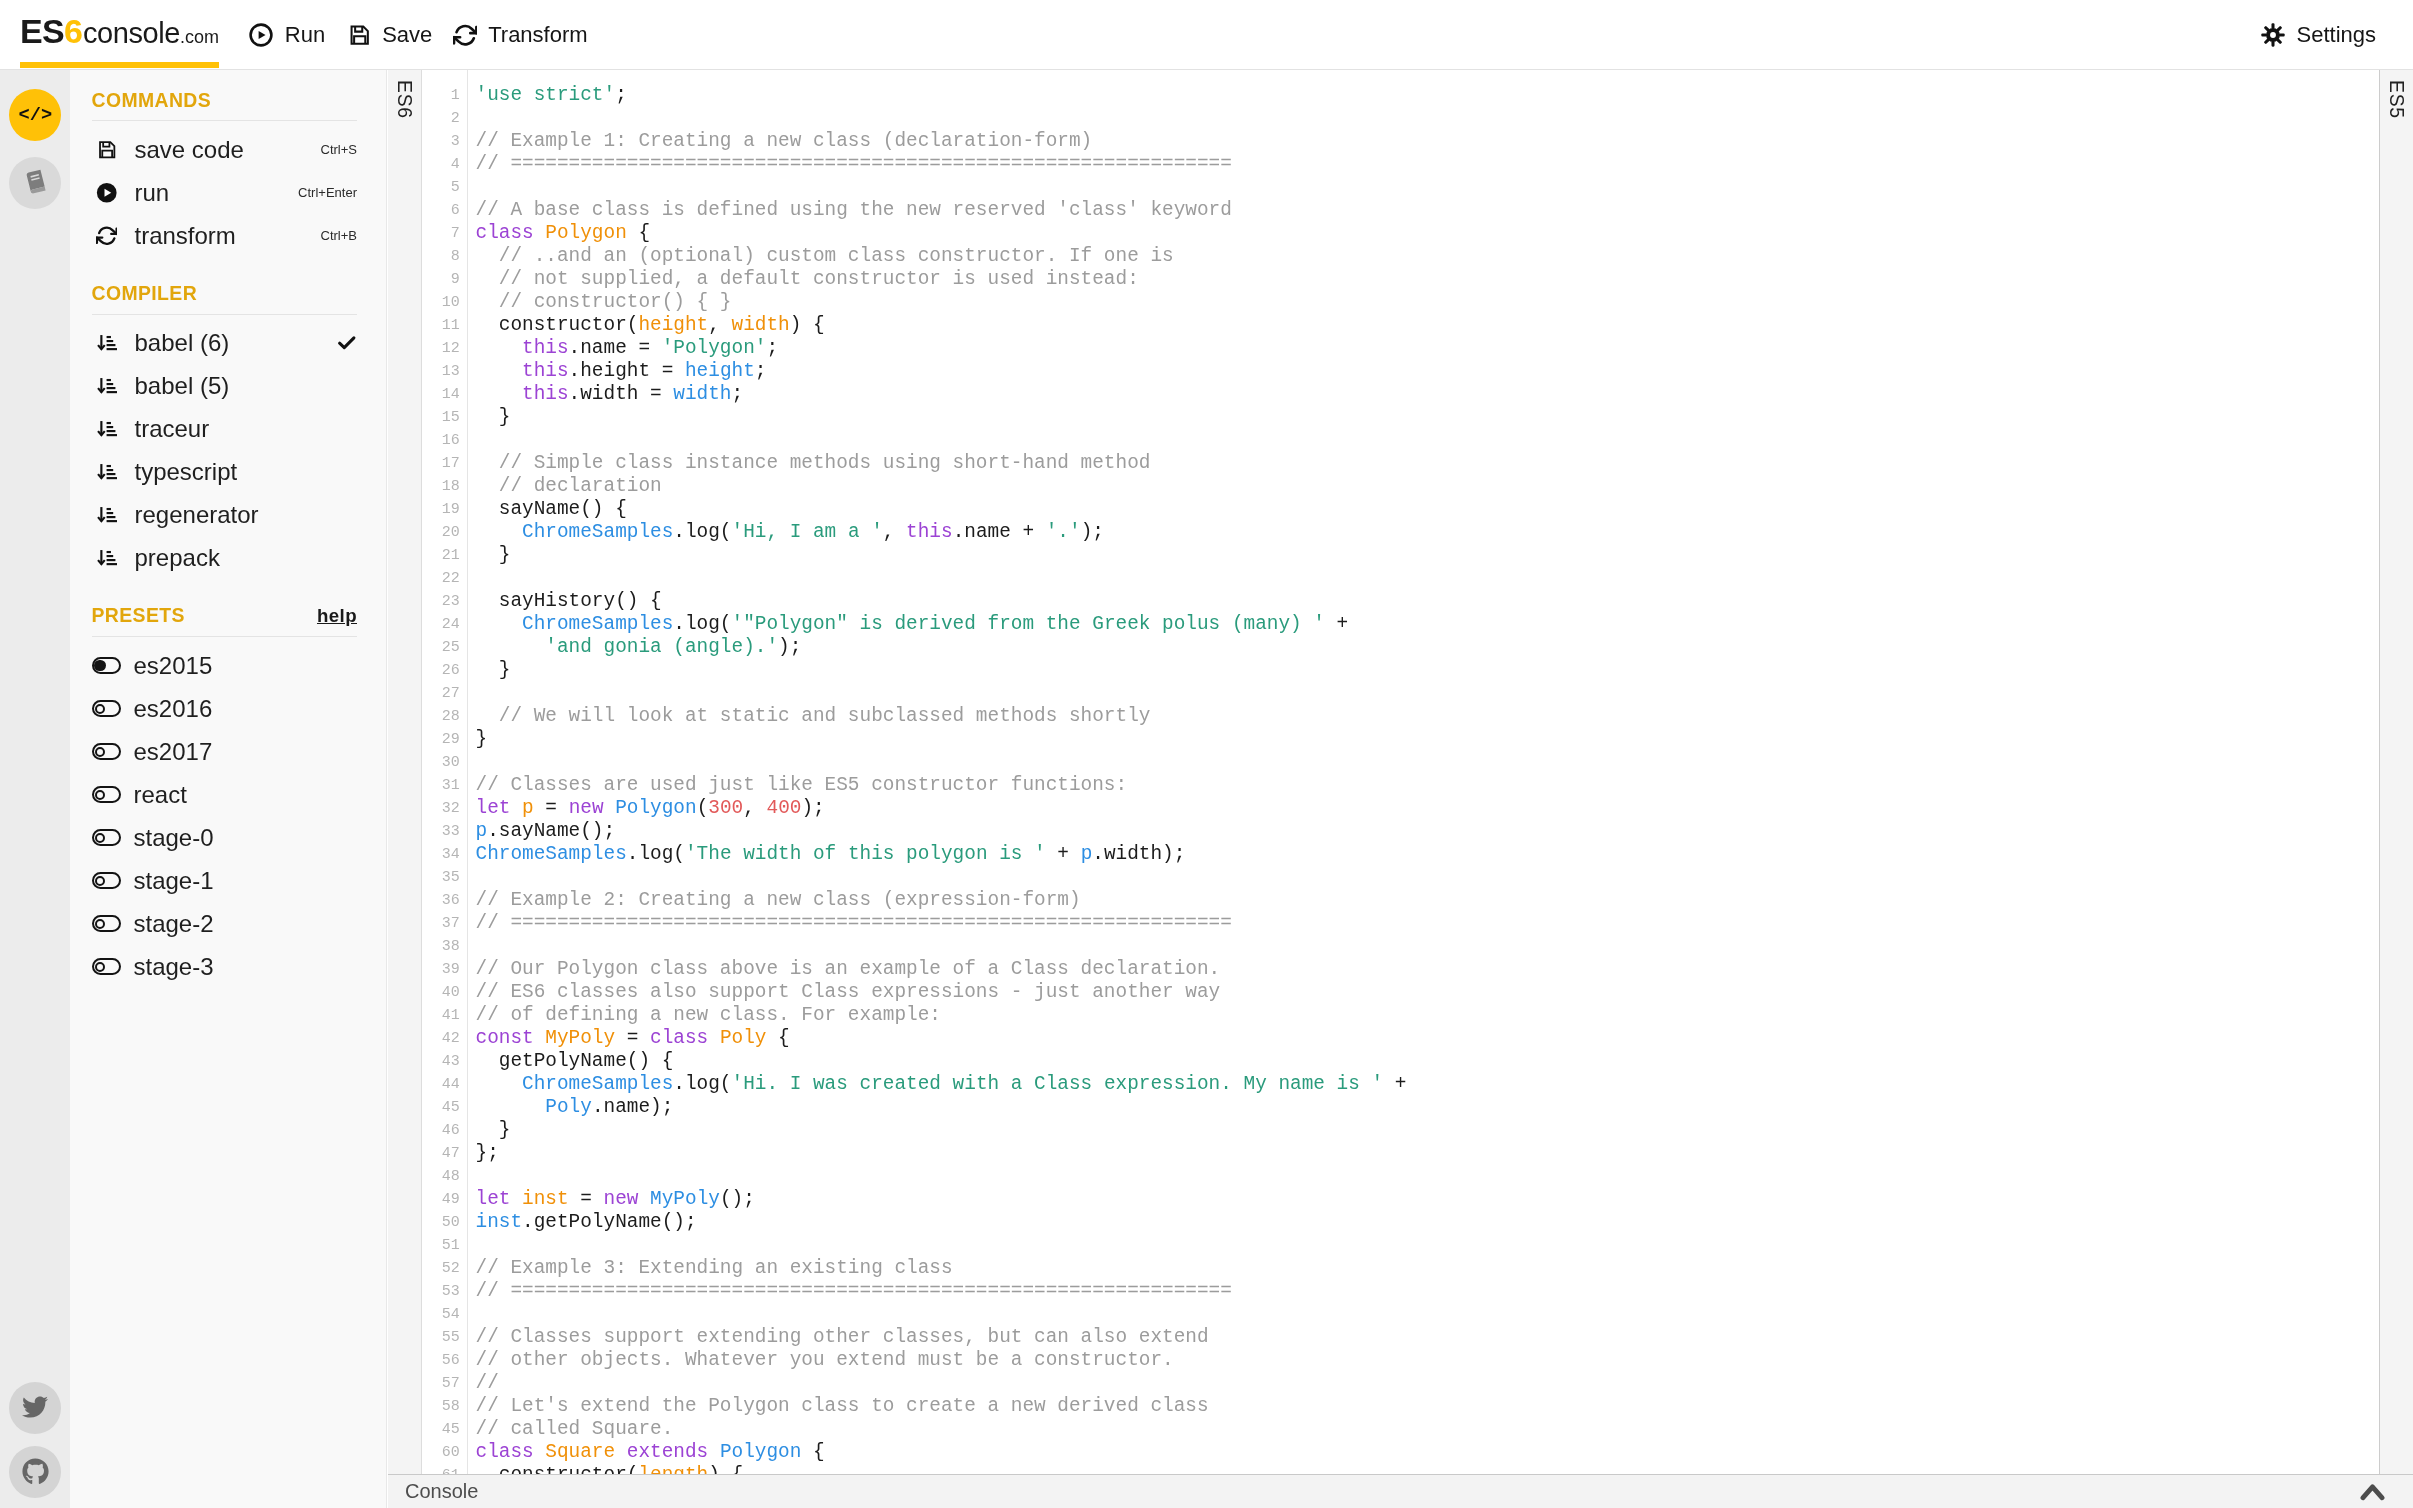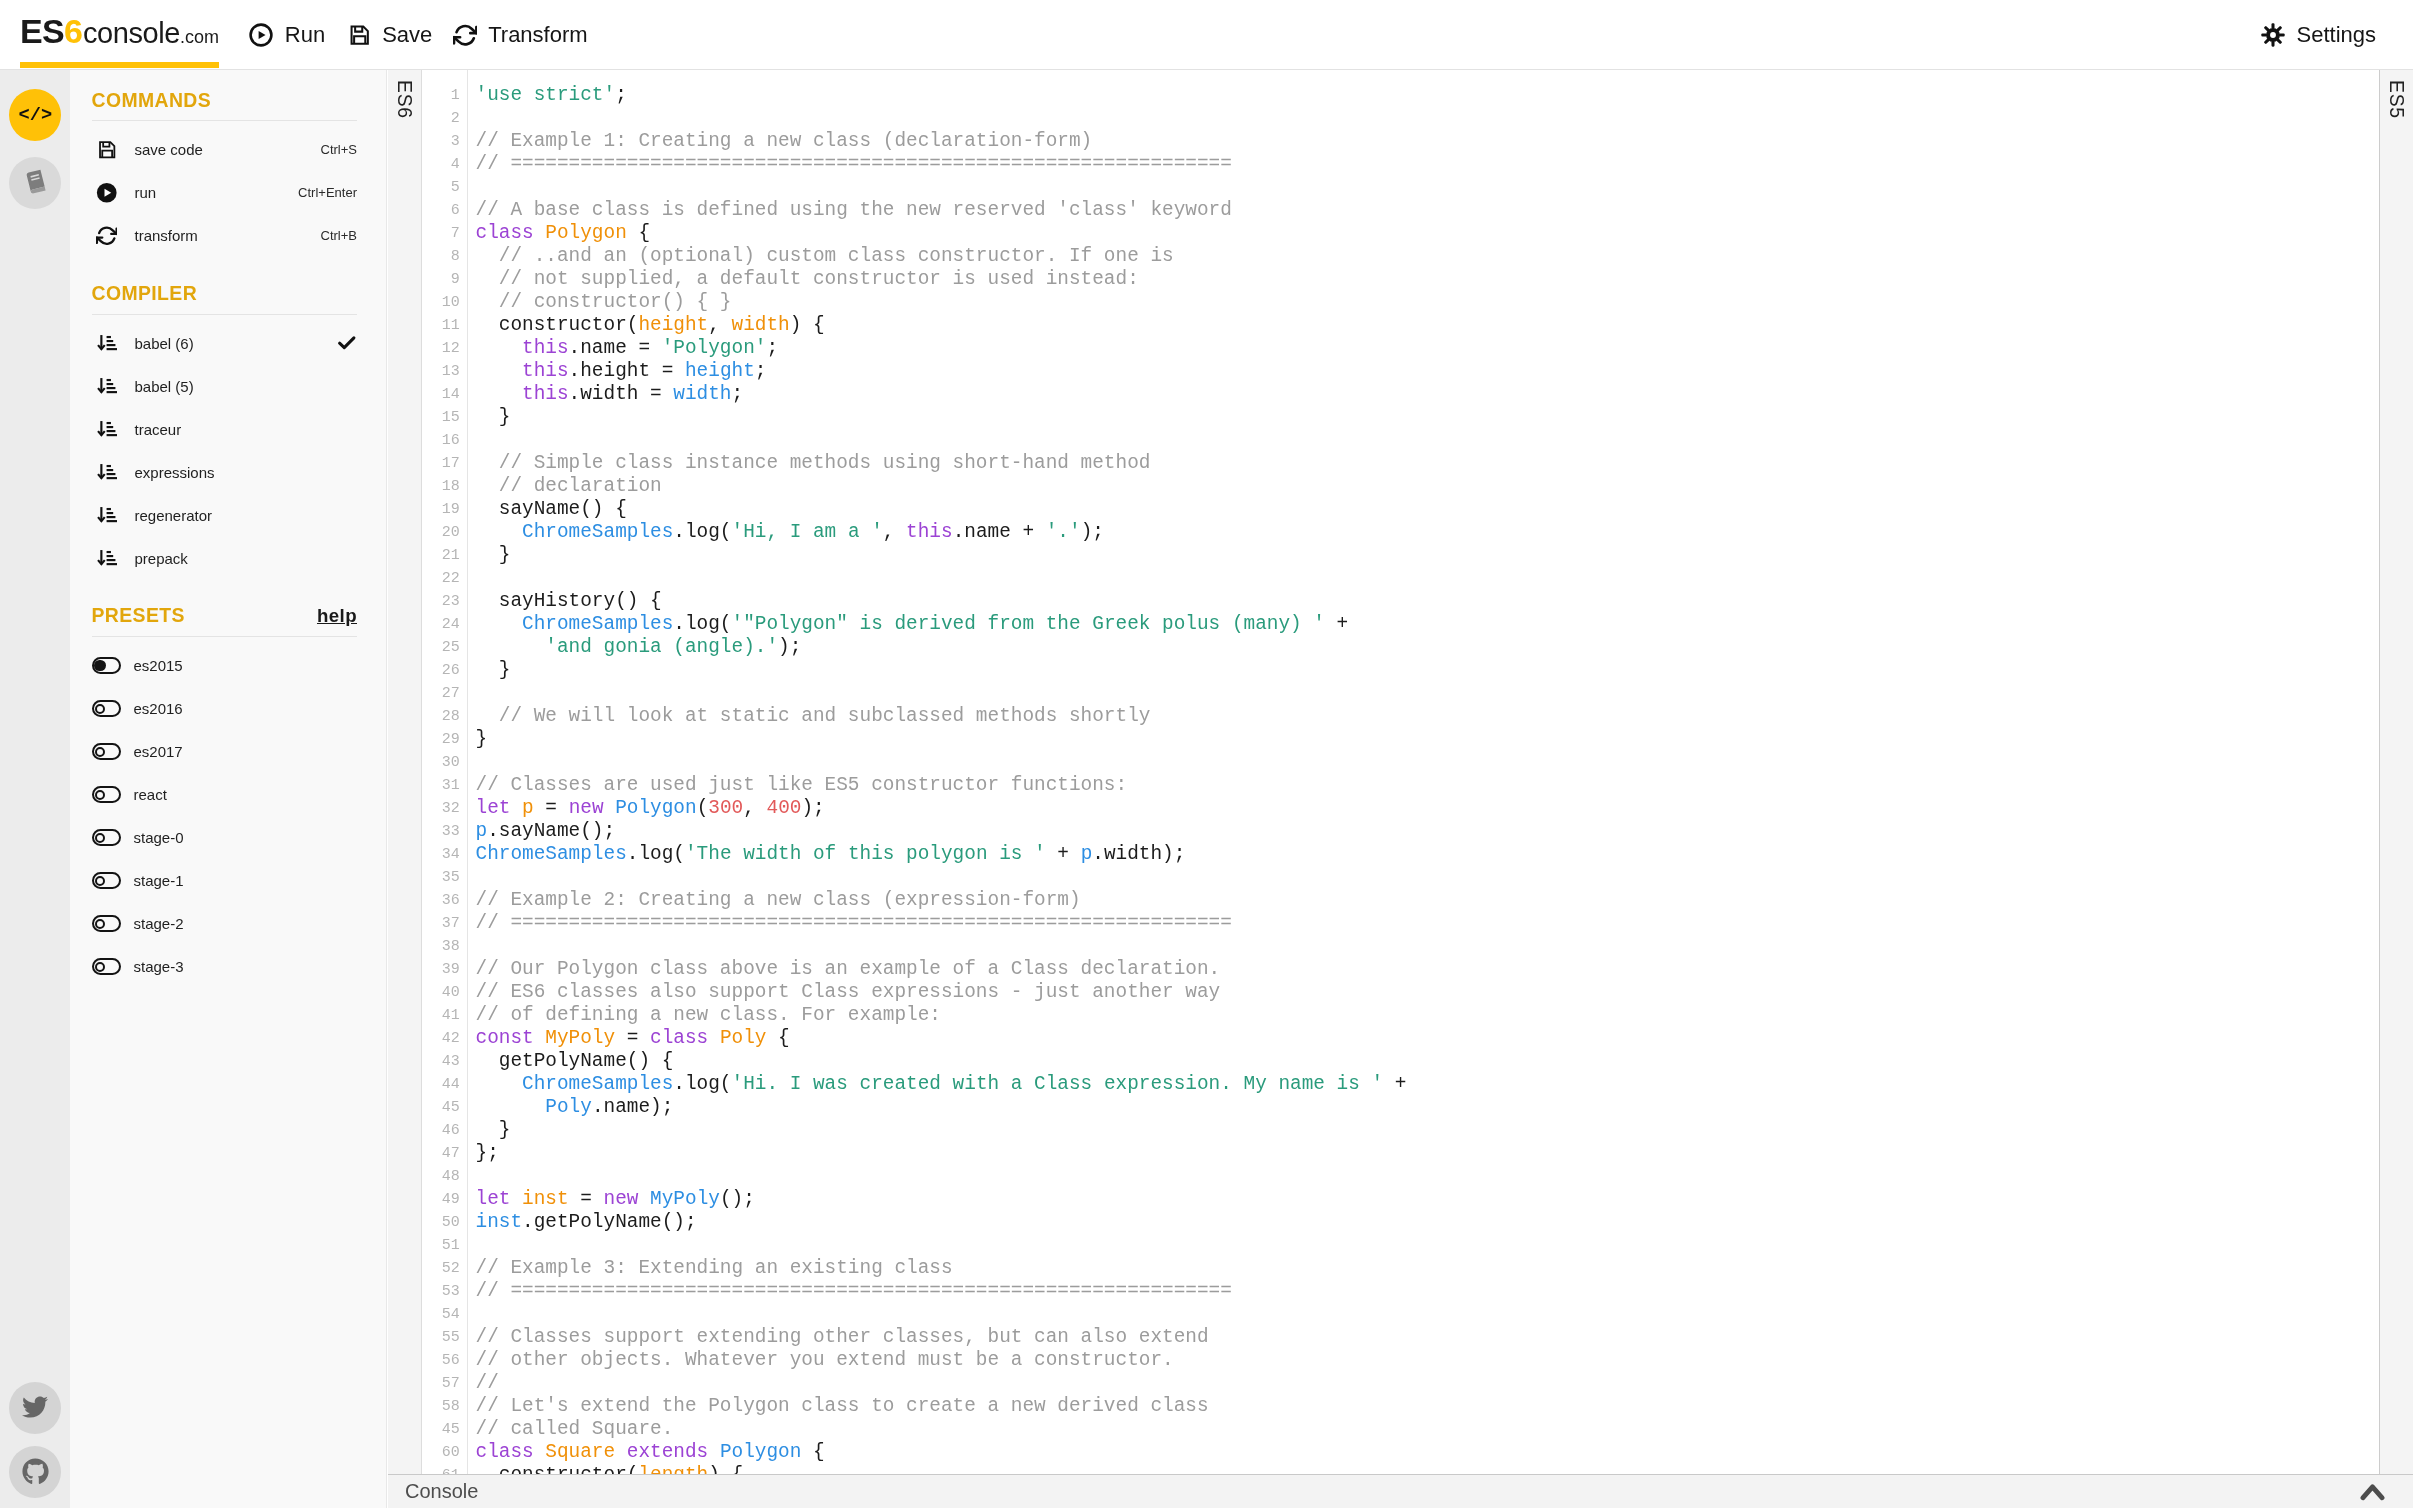--- a/index.html
+++ b/index.html
@@ -32,21 +32,21 @@
   .rc-book{top:87px;background:#d9d9d9}
   .rc-tw{top:1312px;background:#d4d4d4}
   .rc-gh{top:1376px;background:#d4d4d4}
 
   
   .sidebar{position:absolute;left:70px;top:70px;width:317px;height:1438px;background:#f9f9f9;border-right:0.7px solid #e8e8e8;padding:10px 29px 0 21.5px}
   .sec-title{font-size:19.4px;font-weight:700;color:var(--gold);letter-spacing:0.4px;margin-top:8.6px;display:flex;align-items:center;justify-content:space-between}
   .sec-title .help{font-size:18.7px;font-weight:700;color:#1a1a1a;text-decoration:underline;cursor:pointer}
   .sec-rule{border:none;border-top:0.7px solid #e4e4e4;margin:8.6px 0 7.2px}
   .cmd-row,.cmp-row,.pre-row{height:43px;display:flex;align-items:center;cursor:pointer}
-  .cmd-row .lbl,.cmp-row .lbl,.pre-row .lbl{font-size:15px;color:#1f1f1f;margin-left:13px}
+  .cmd-row .lbl,.cmp-row .lbl,.pre-row .lbl{font-size:24px;color:#1f1f1f;margin-left:13px}
   .cmd-row .ico,.cmp-row .ico,.pre-row .ico{width:30px;display:flex;justify-content:center}
   .cmd-row .shortcut{margin-left:auto;font-size:13px;color:#2b2b2b}
   .cmp-row .check{margin-left:auto}
   .sec-gap{height:16px}
 
   .toggle{display:inline-block;width:29px;height:17px;border:2.2px solid #141414;border-radius:9.3px;position:relative}
   .toggle .knob{position:absolute;border-radius:50%}
   .toggle.on .knob{left:0.7px;top:0.7px;width:11.5px;height:11.5px;background:#141414}
   .toggle.off .knob{left:1.4px;top:1.4px;width:10px;height:10px;border:2.2px solid #141414}
 
@@ -253,21 +253,21 @@
         <span class="ico">
           <svg width="21.5" height="21.5" viewBox="0 0 24 24" stroke="#111" stroke-width="2.4" fill="none" stroke-linecap="square">
             <path d="M6 3.5 V17"></path>
             <path d="M3 14.5 L6 18 L9 14.5"></path>
             <path d="M13 4.5 h2.5"></path>
             <path d="M13 9 h5"></path>
             <path d="M13 13.5 h7.5"></path>
             <path d="M13 18 h10"></path>
           </svg>
         </span>
-        <span class="lbl">expressions</span>
+        <span class="lbl">typescript</span>
       </div>
       <div class="cmp-row">
         <span class="ico">
           <svg width="21.5" height="21.5" viewBox="0 0 24 24" stroke="#111" stroke-width="2.4" fill="none" stroke-linecap="square">
             <path d="M6 3.5 V17"></path>
             <path d="M3 14.5 L6 18 L9 14.5"></path>
             <path d="M13 4.5 h2.5"></path>
             <path d="M13 9 h5"></path>
             <path d="M13 13.5 h7.5"></path>
             <path d="M13 18 h10"></path>

